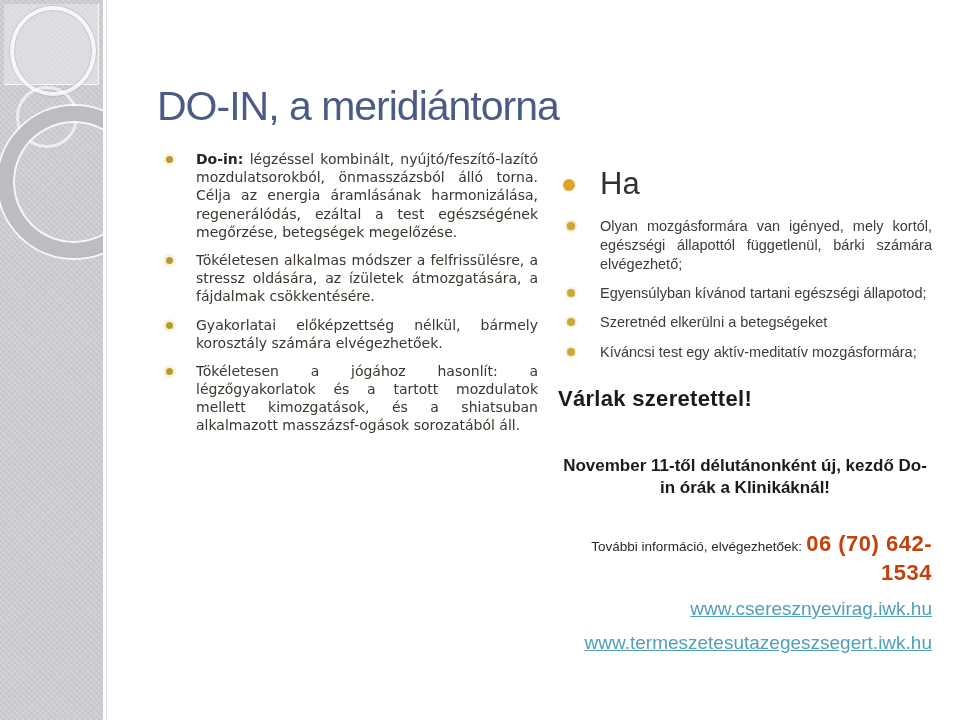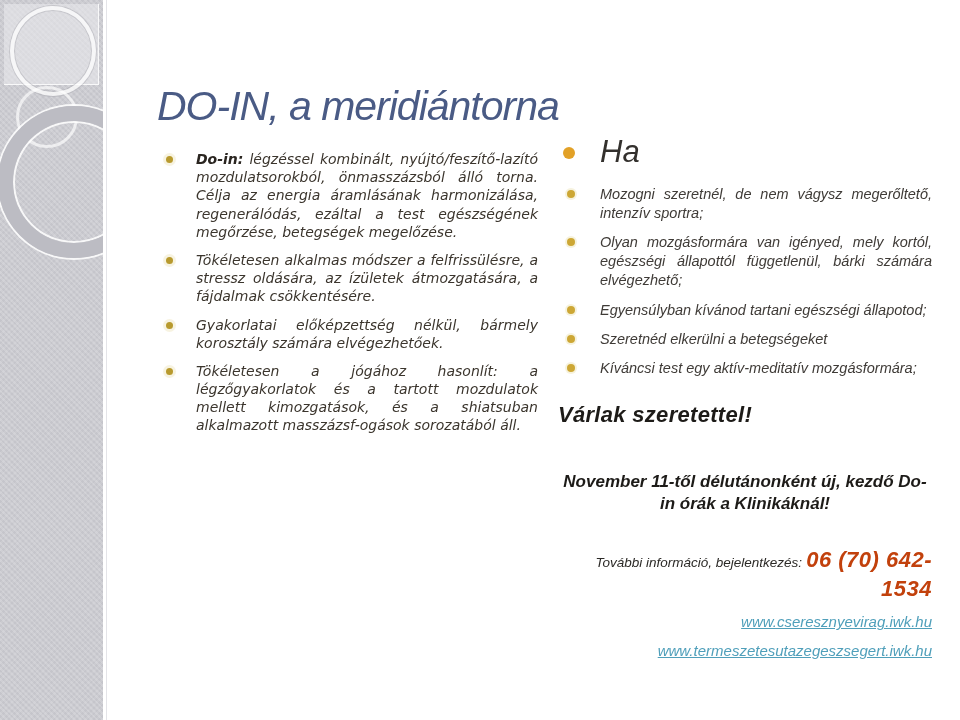--- a/index.html
+++ b/index.html
@@ -1,18 +1,18 @@
 <!DOCTYPE html>
 <html><head>
 <meta charset="utf-8">
 <style>
   html,body{margin:0;padding:0;background:#ffffff;}
   .slide{
     position:relative;width:960px;height:720px;background:#ffffff;
-    font-family:"Liberation Sans",sans-serif;overflow:hidden;font-style:italic;
+    font-family:"Liberation Sans",sans-serif;overflow:hidden;
   }
   
   .sidebar{
     position:absolute;left:0;top:0;width:103px;height:720px;
     background-color:#c5c5cb;
     background-image:
       repeating-linear-gradient(45deg, rgba(255,255,255,.16) 0 2px, transparent 2px 4px),
       repeating-linear-gradient(-45deg, rgba(255,255,255,.10) 0 2px, transparent 2px 4px);
     overflow:hidden;
   }
@@ -59,21 +59,21 @@
   }
   .ldot{
     position:absolute;left:6px;top:6px;width:7px;height:7px;border-radius:50%;
     background:#b89a2e;box-shadow:0 0 0 3px rgba(233,222,170,.35);
   }
   .left-col li.bold{font-weight:700;color:#2a2520;}
   .left-col b{font-weight:700;color:#2a2520;}
 
   
   .right-col{
-    position:absolute;left:558px;top:132px;width:374px;
+    position:absolute;left:558px;top:164px;width:374px;
     font-size:14.5px;line-height:1.32;color:#3f3b37;
   }
   .ha-row{position:relative;padding-left:42px;margin-bottom:12px;}
   .ha-text{font-size:31px;color:#33302d;}
   .odot{
     position:absolute;left:5px;top:15px;width:12px;height:12px;border-radius:50%;
     background:#e2a127;
   }
   .right-col li{
     position:relative;padding-left:42px;margin-bottom:10px;
@@ -89,21 +89,21 @@
   }
   .announce{
     margin-top:42px;text-align:center;
     font-size:17px;font-weight:700;color:#1d1b18;line-height:1.3;
   }
   .contact{margin-top:30px;text-align:right;color:#2c2a27;}
   .contact .clabel{font-size:13.5px;}
   .contact .phone{font-size:22px;font-weight:700;color:#c2410c;letter-spacing:.5px;}
   .links{margin-top:8px;text-align:right;}
   .links a{
-    display:block;margin-top:9px;font-size:15px;color:#4f9fba;
+    display:block;margin-top:9px;font-size:19px;color:#4f9fba;
     text-decoration:underline;cursor:pointer;
   }
 </style>
 </head>
 <body>
 
 <div class="slide">
 
   <div class="sidebar">
     <div class="sidebar-square"></div>
@@ -138,21 +138,20 @@
   </div>
 
   <div class="right-col">
     <div class="ha-row">
       <span class="odot"></span>
       <span class="ha-text">Ha</span>
     </div>
     <ul>
       <li>
         <span class="rdot"></span>
-        <span>Mozogni szeretnél, de nem vágysz megerőltető, intenzív sportra;</span>
       </li>
       <li>
         <span class="rdot"></span>
         <span>Olyan mozgásformára van igényed, mely kortól, egészségi állapottól függetlenül, bárki számára elvégezhető;</span>
       </li>
       <li>
         <span class="rdot"></span>
         <span>Egyensúlyban kívánod tartani egészségi állapotod;</span>
       </li>
       <li>
@@ -163,21 +162,21 @@
         <span class="rdot"></span>
         <span>Kíváncsi test egy aktív-meditatív mozgásformára;</span>
       </li>
     </ul>
 
     <div class="closing">Várlak szeretettel!</div>
 
     <div class="announce">November 11-től  délutánonként új, kezdő Do-in órák a Klinikáknál!</div>
 
     <div class="contact">
-      <span class="clabel">További információ, bejelentkezés:</span>
+      <span class="clabel">További információ, elvégezhetőek:</span>
       <span class="phone">06 (70) 642-1534</span>
     </div>
 
     <div class="links">
       <a href="#">www.cseresznyevirag.iwk.hu</a>
       <a href="#">www.termeszetesutazegeszsegert.iwk.hu</a>
     </div>
   </div>
 
 </div>

